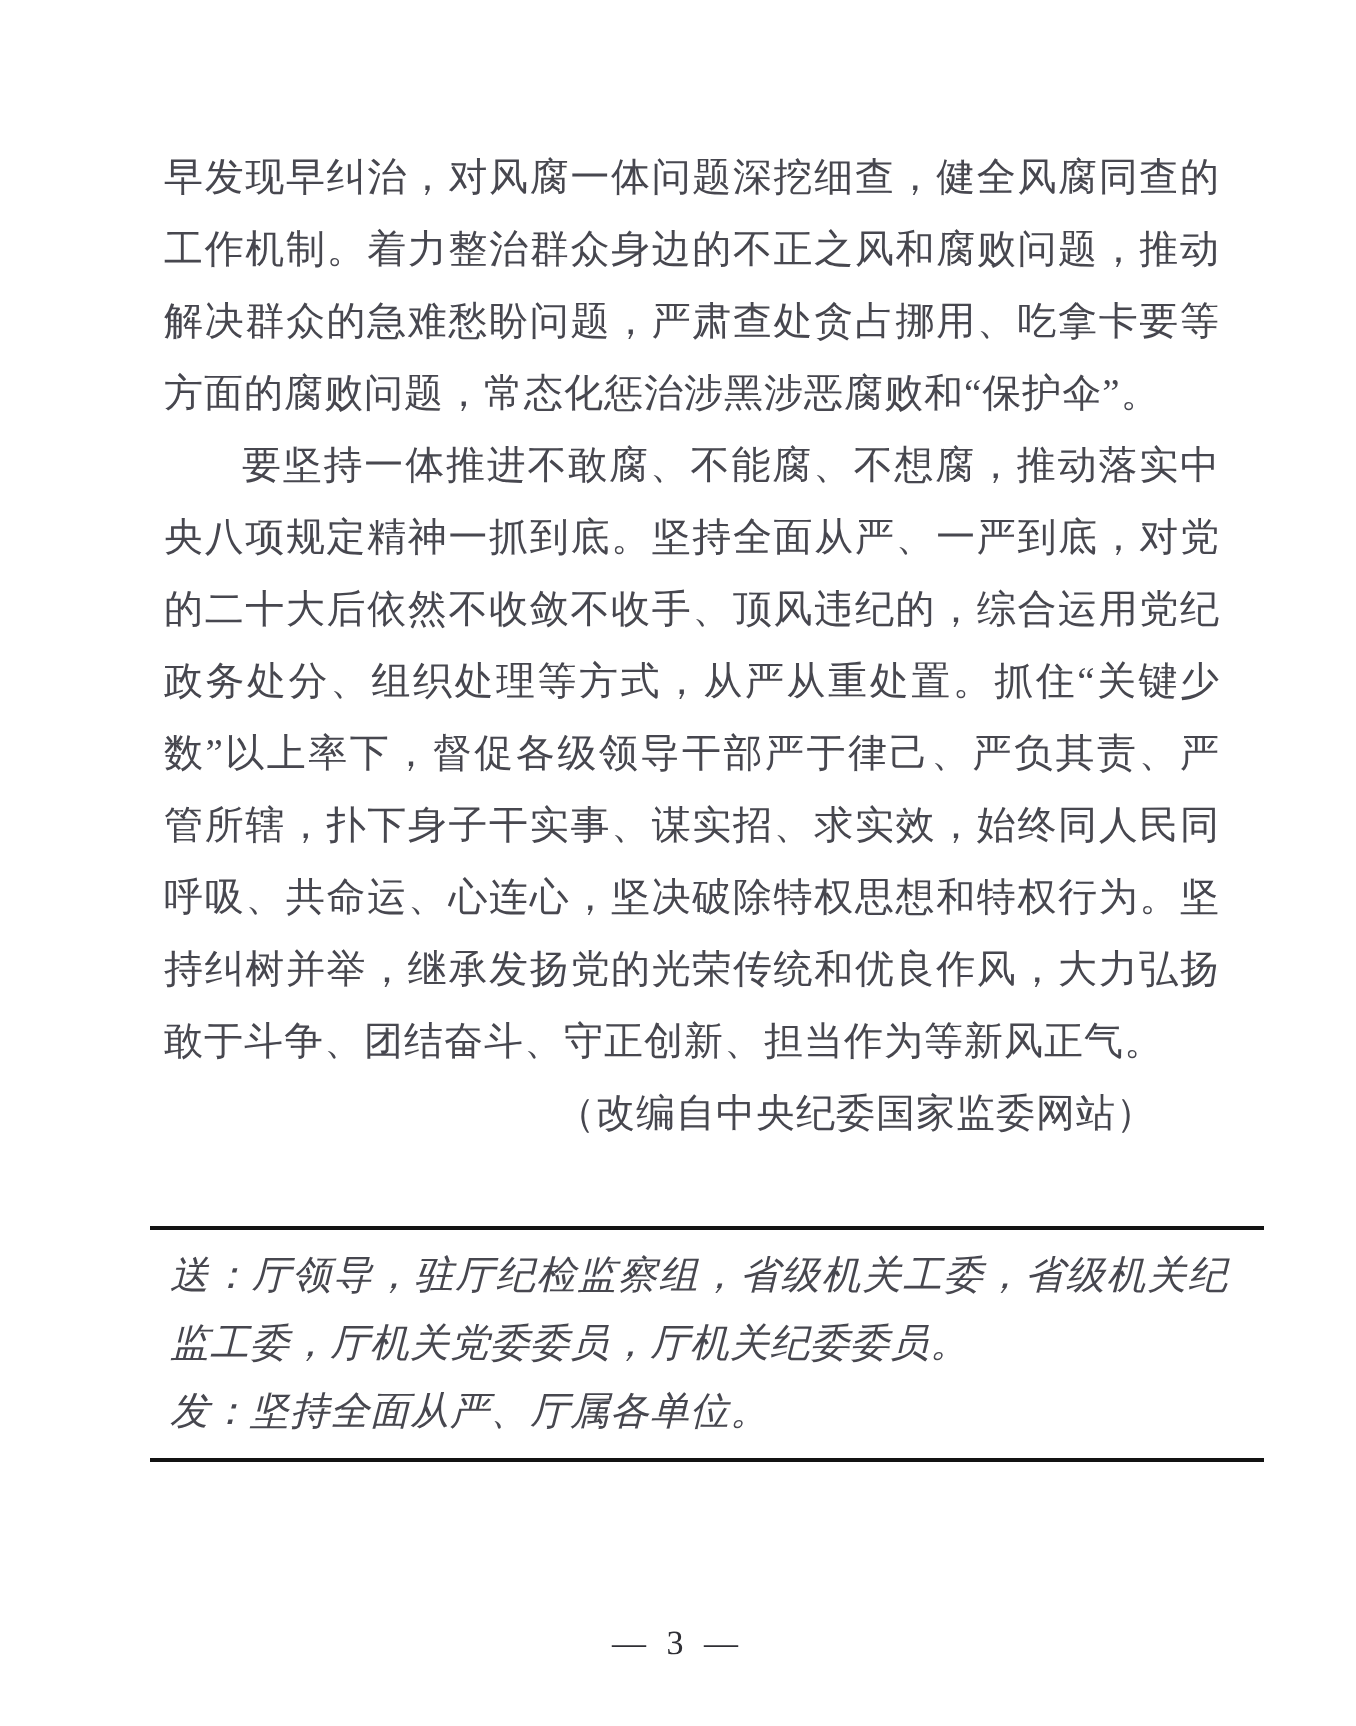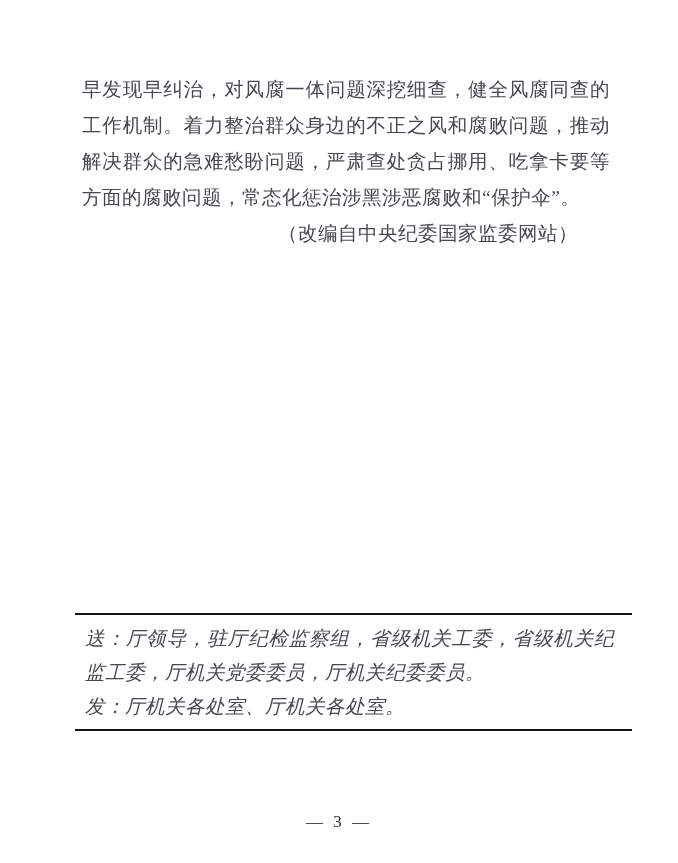--- a/index.html
+++ b/index.html
@@ -76,27 +76,28 @@
     color: #2f2f35;
   }
 </style>
 </head>
 <body>
 
 <div class="page">
 
   <div class="body-text">
     <p class="para">早发现早纠治，对风腐一体问题深挖细查，健全风腐同查的工作机制。着力整治群众身边的不正之风和腐败问题，推动解决群众的急难愁盼问题，严肃查处贪占挪用、吃拿卡要等方面的腐败问题，常态化惩治涉黑涉恶腐败和“保护伞”。</p>
+    <p class="para indent">要坚持一体推进不敢腐、不能腐、不想腐，推动落实中央八项规定精神一抓到底。坚持全面从严、一严到底，对党的二十大后依然不收敛不收手、顶风违纪的，综合运用党纪政务处分、组织处理等方式，从严从重处置。抓住“关键少数”以上率下，督促各级领导干部严于律己、严负其责、严管所辖，扑下身子干实事、谋实招、求实效，始终同人民同呼吸、共命运、心连心，坚决破除特权思想和特权行为。坚持纠树并举，继承发扬党的光荣传统和优良作风，大力弘扬敢于斗争、团结奋斗、守正创新、担当作为等新风正气。</p>
     <p class="attribution">（改编自中央纪委国家监委网站）</p>
   </div>
 
   <div class="distribution">
     <div class="rule"></div>
     <div class="dist-text">
       <p class="dist-line">送：厅领导，驻厅纪检监察组，省级机关工委，省级机关纪监工委，厅机关党委委员，厅机关纪委委员。</p>
-      <p class="dist-line">发：厅机关各处室、厅机关各处室。</p>
+      <p class="dist-line">发：坚持全面从严、厅属各单位。</p>
     </div>
     <div class="rule"></div>
   </div>
 
   <div class="page-number">— 3 —</div>
 
 </div>
 
 </body></html>

